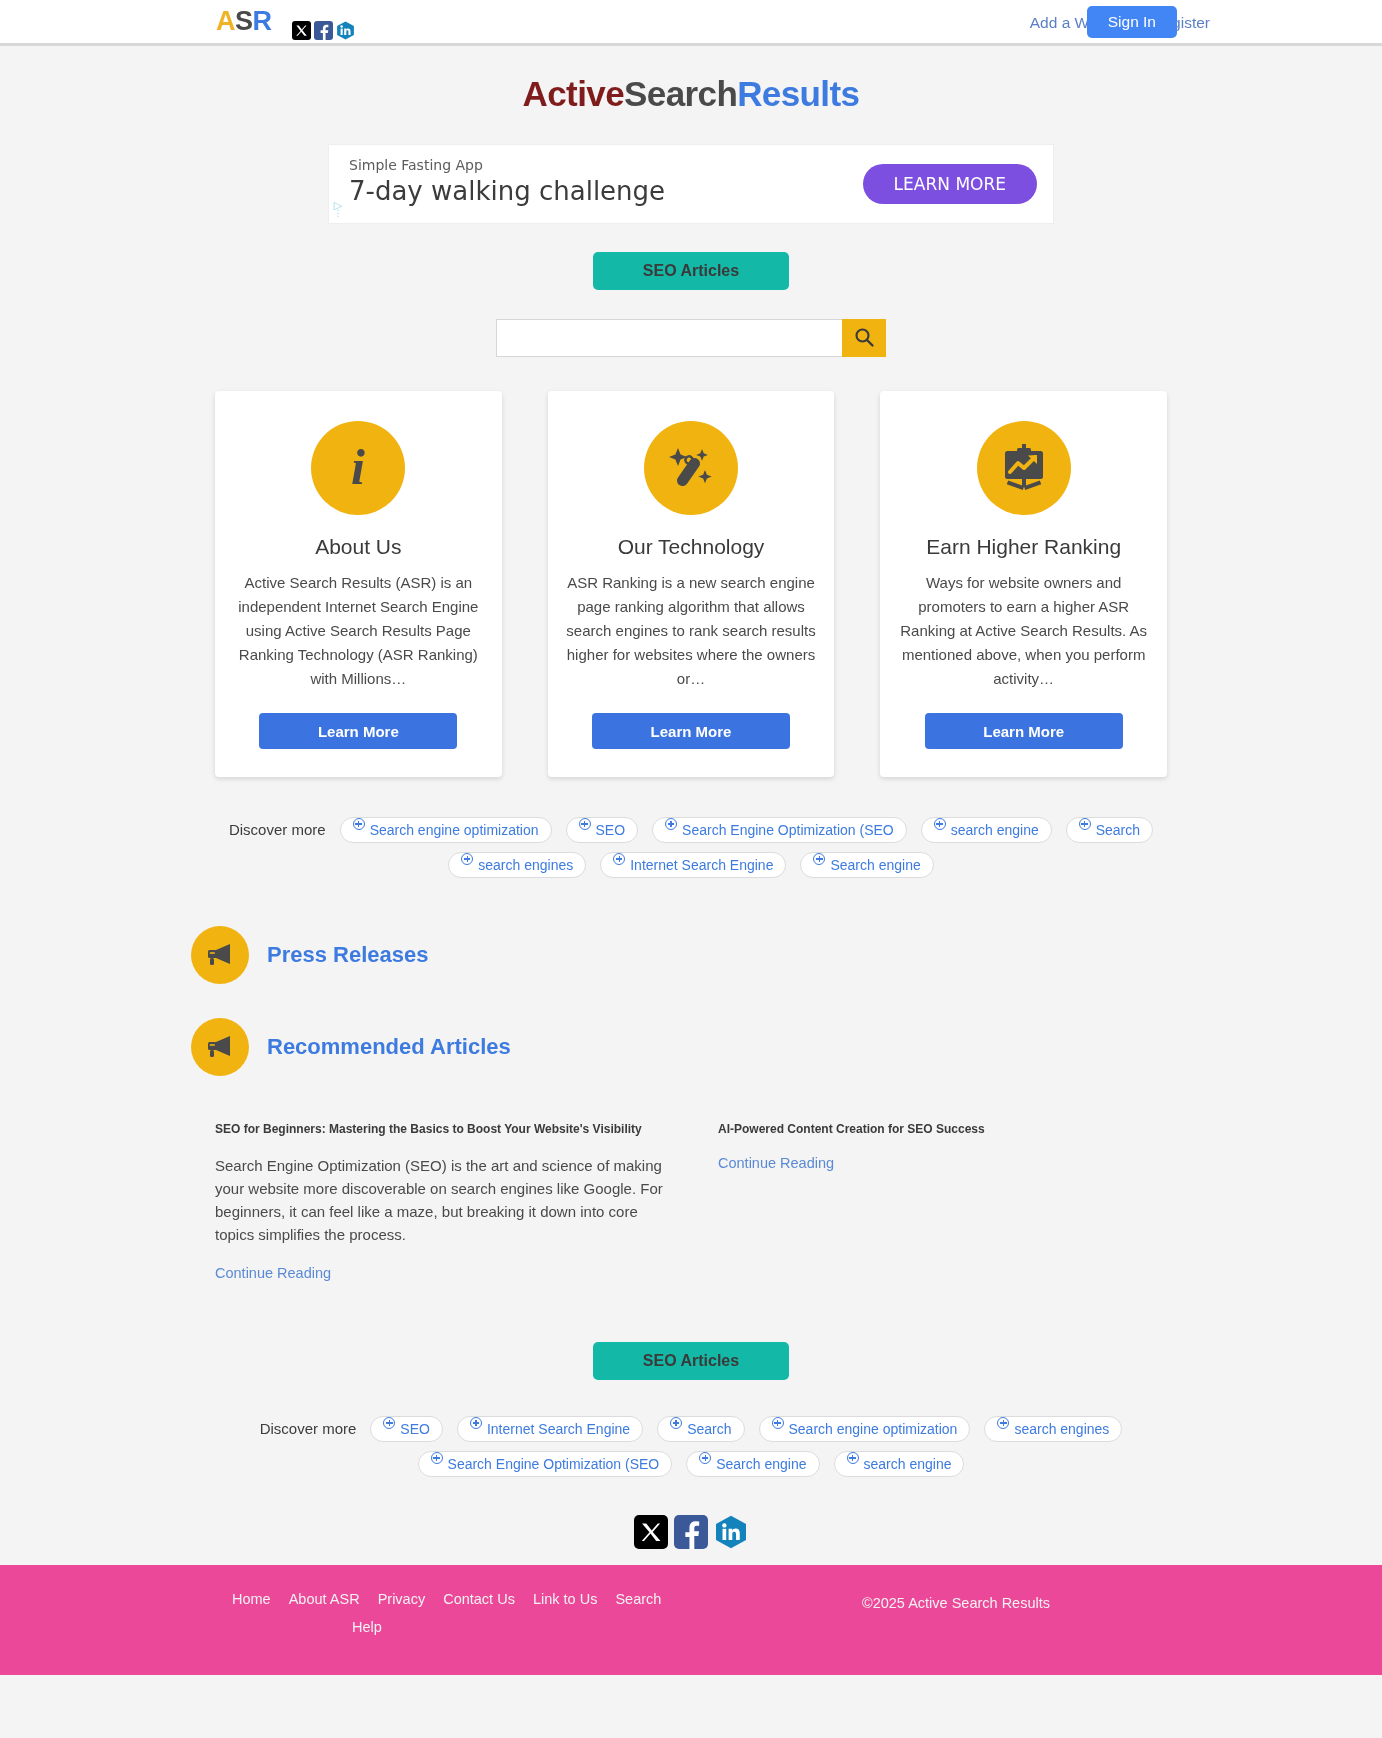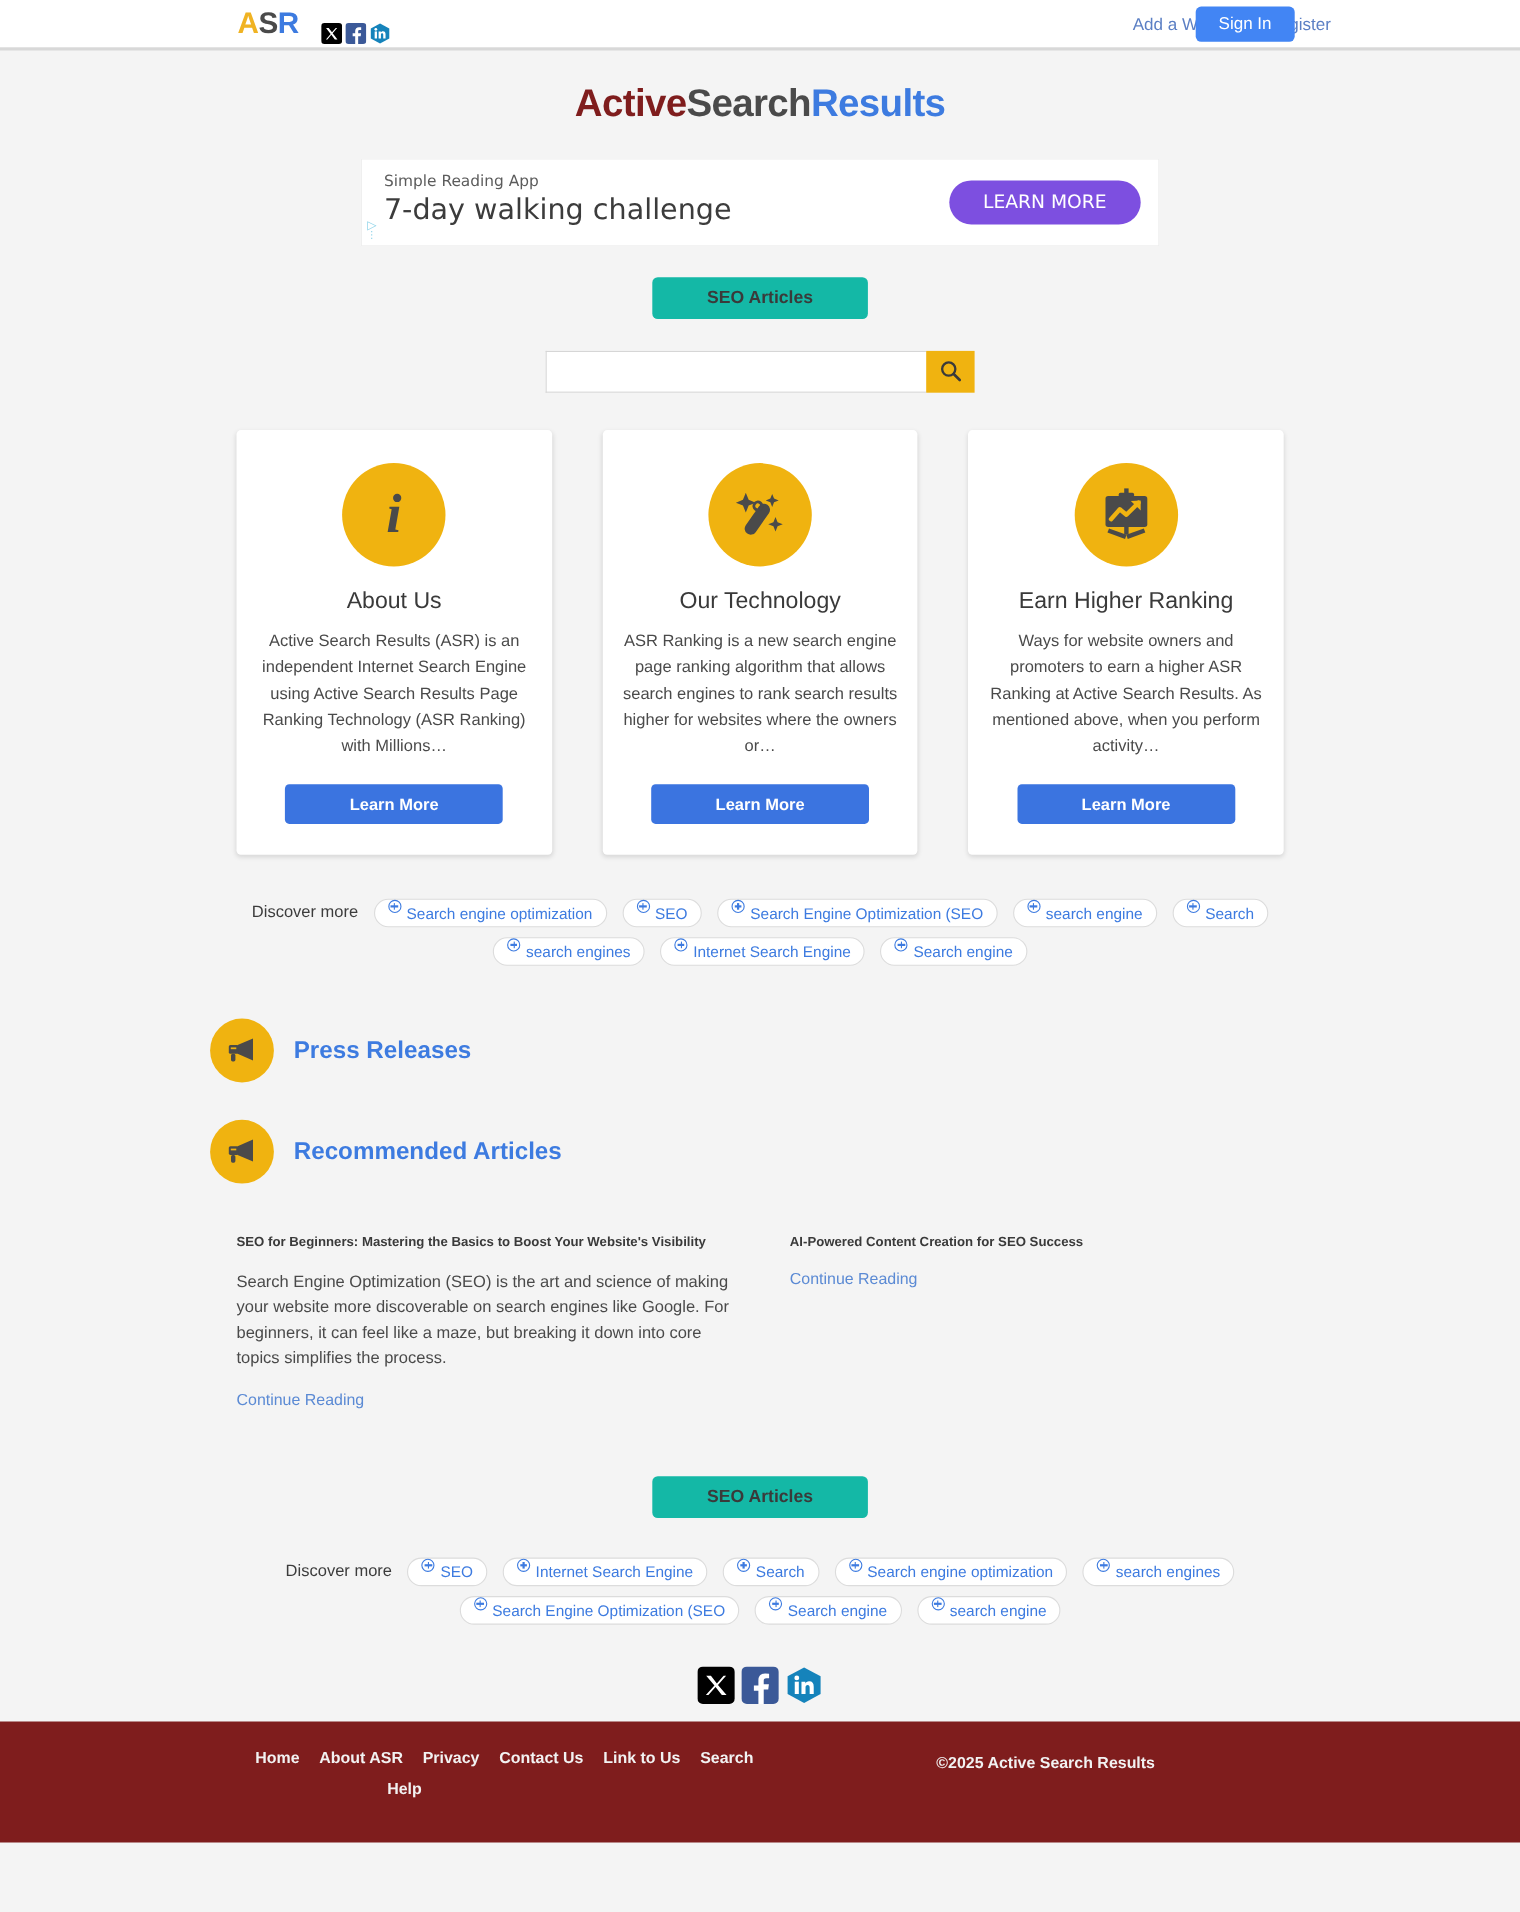--- a/index.html
+++ b/index.html
@@ -204,23 +204,23 @@
 
   
   .bottom-social {
     display: flex; justify-content: center; gap: 6px;
     margin-top: 38px;
   }
   .bsoc { width: 34px; height: 34px; display: block; }
 
   
   .footer {
-    background: #7f1d1d; width: 100%;
+    background: #ec4899; width: 100%;
     padding: 26px 0 40px; margin-top: 16px;
-    position: relative; min-height: 110px; font-weight: bold;
+    position: relative; min-height: 110px;
   }
   .footer-links {
     width: 540px; margin-left: 232px;
     display: flex; flex-wrap: wrap; gap: 6px 18px;
   }
   .footer-links a {
     color: #f2f2f2; font-size: 14.5px; text-decoration: none;
   }
   .footer-links .break-row { width: 100%; height: 0; }
   .footer-copy {
@@ -271,21 +271,21 @@
 <div class="page-logo">
   <span class="active">Active</span><span class="search">Search</span><span class="results">Results</span>
 </div>
 
 <div class="ad-wrap">
   <div class="ad-adchoice">
     <span class="tri">▷</span>
       <span class="dots">⋮</span>
   </div>
   <div class="ad-text">
-    <div class="ad-small">Simple Reading App</div>
+    <div class="ad-small">Simple Fasting App</div>
     <div class="ad-big">7-day walking challenge</div>
   </div>
   <button class="ad-cta">LEARN MORE</button>
 </div>
 
 <button class="seo-btn">SEO Articles</button>
 
 <div class="searchbar">
   <input type="text" placeholder="" style="">
   <button class="search-go">

